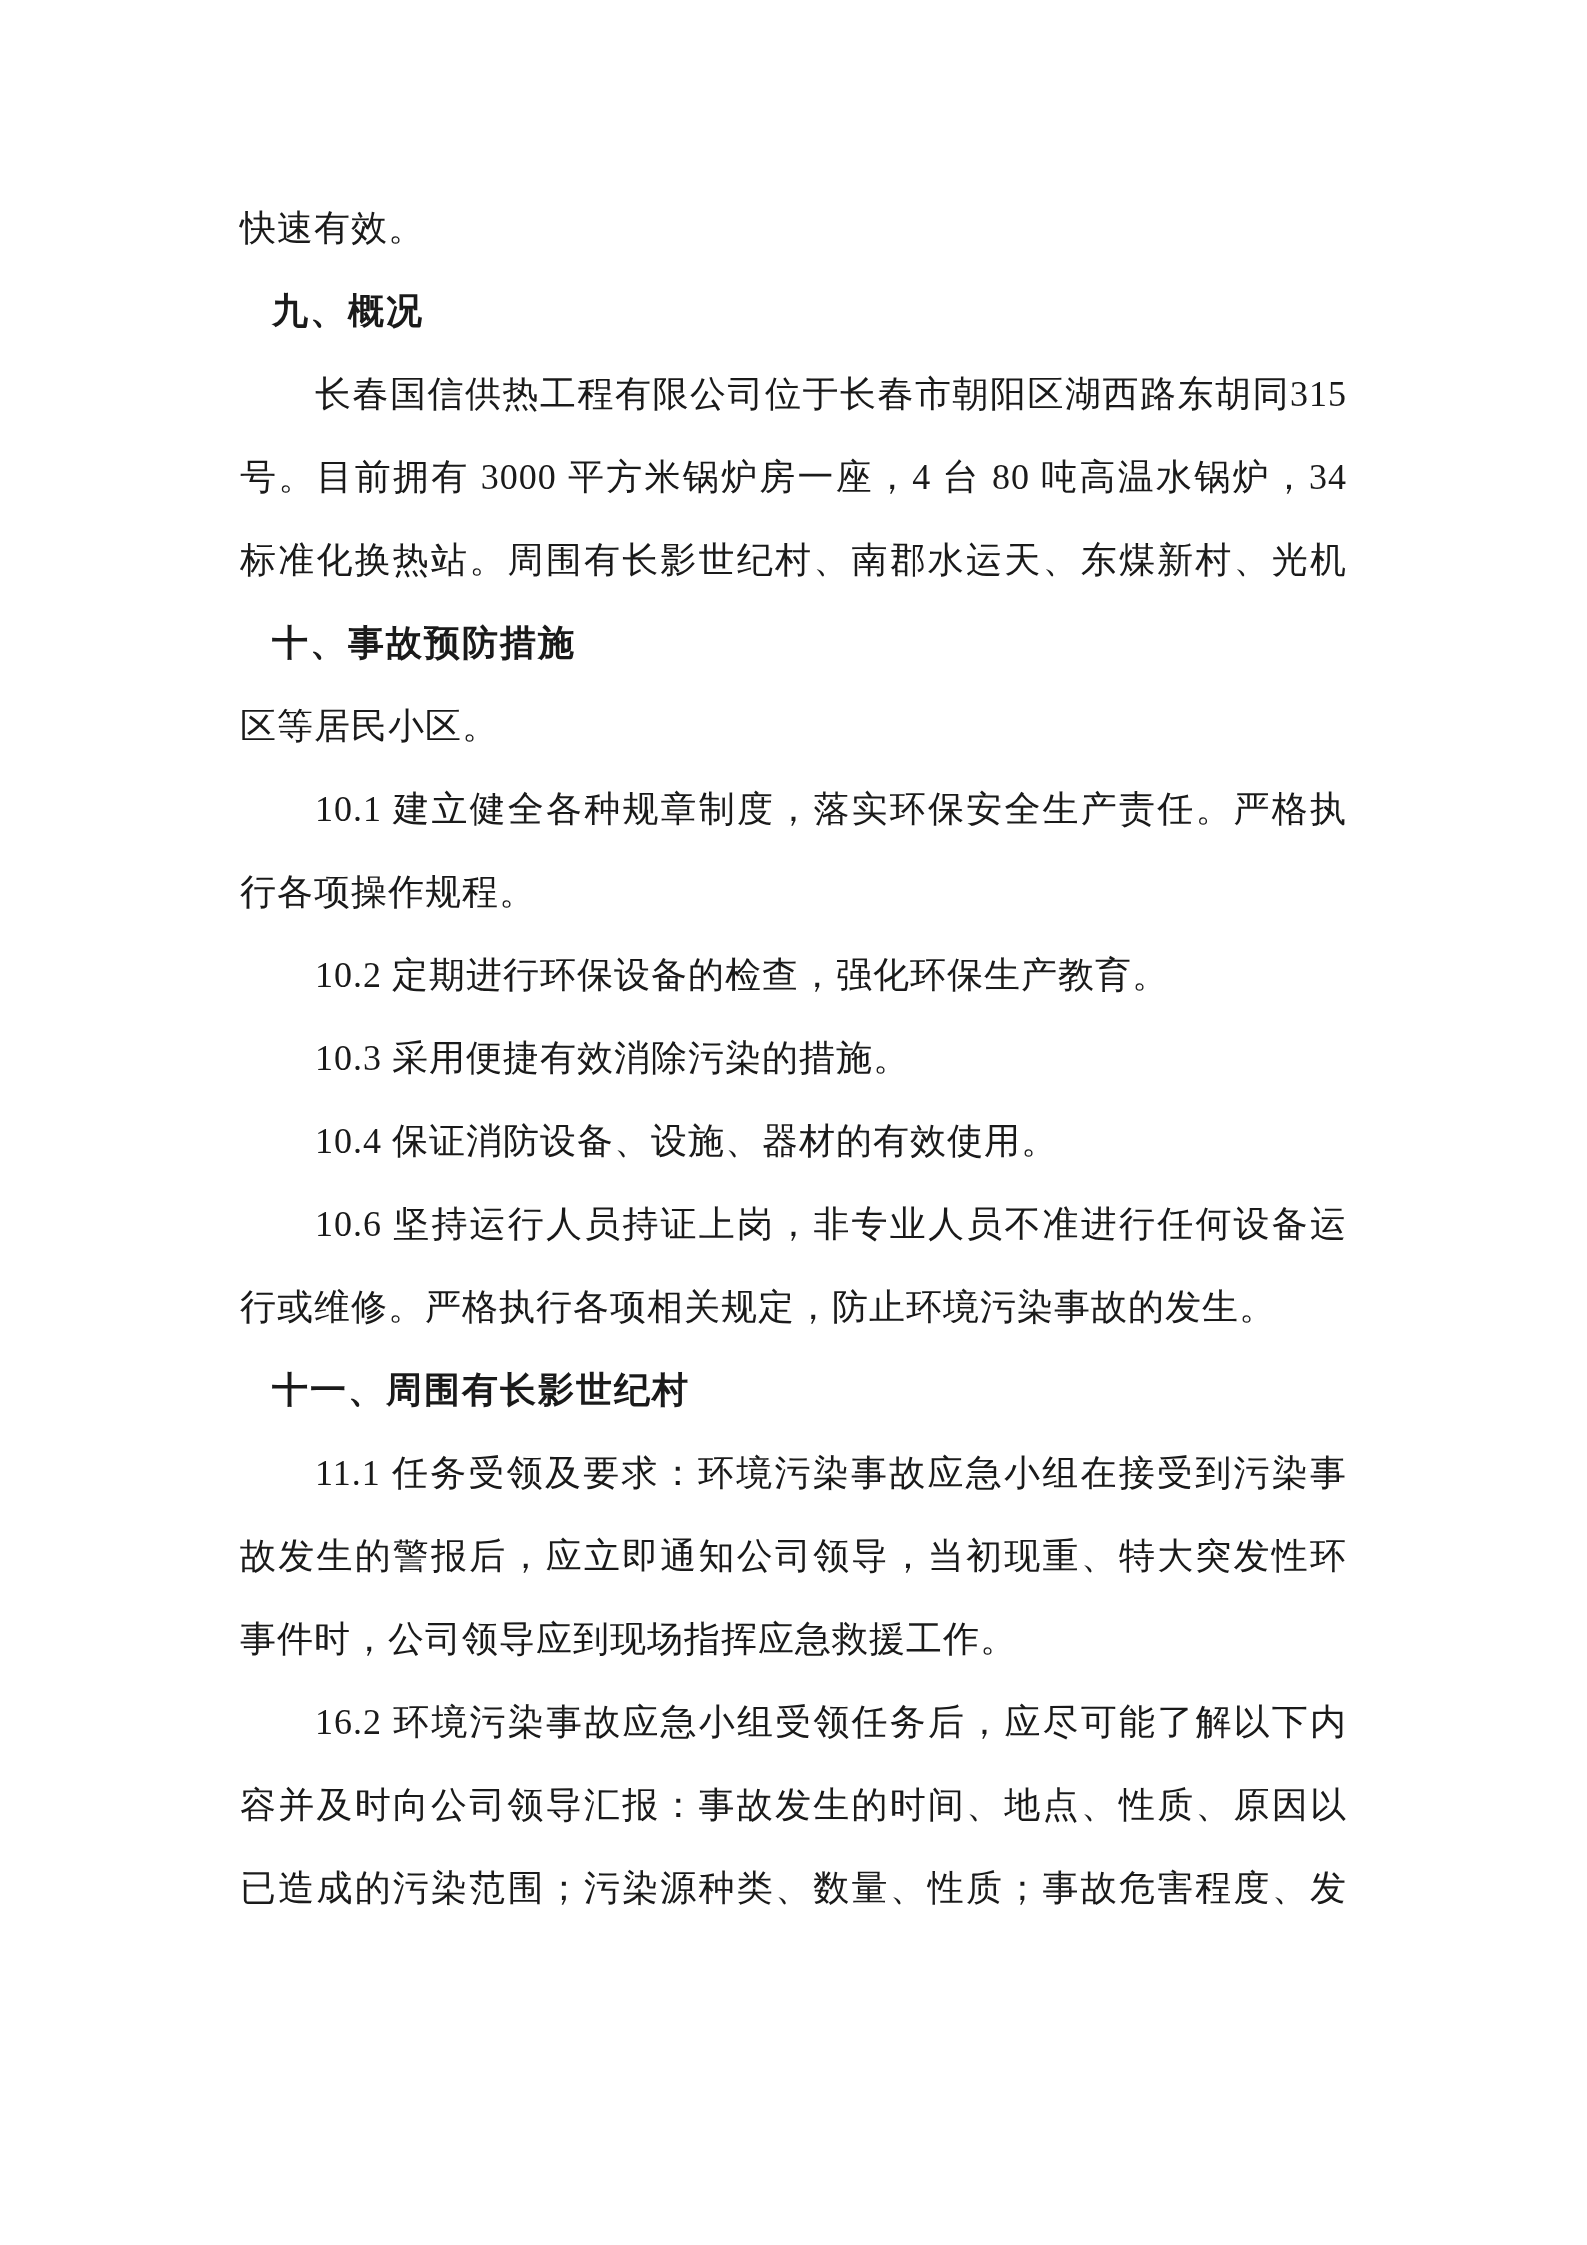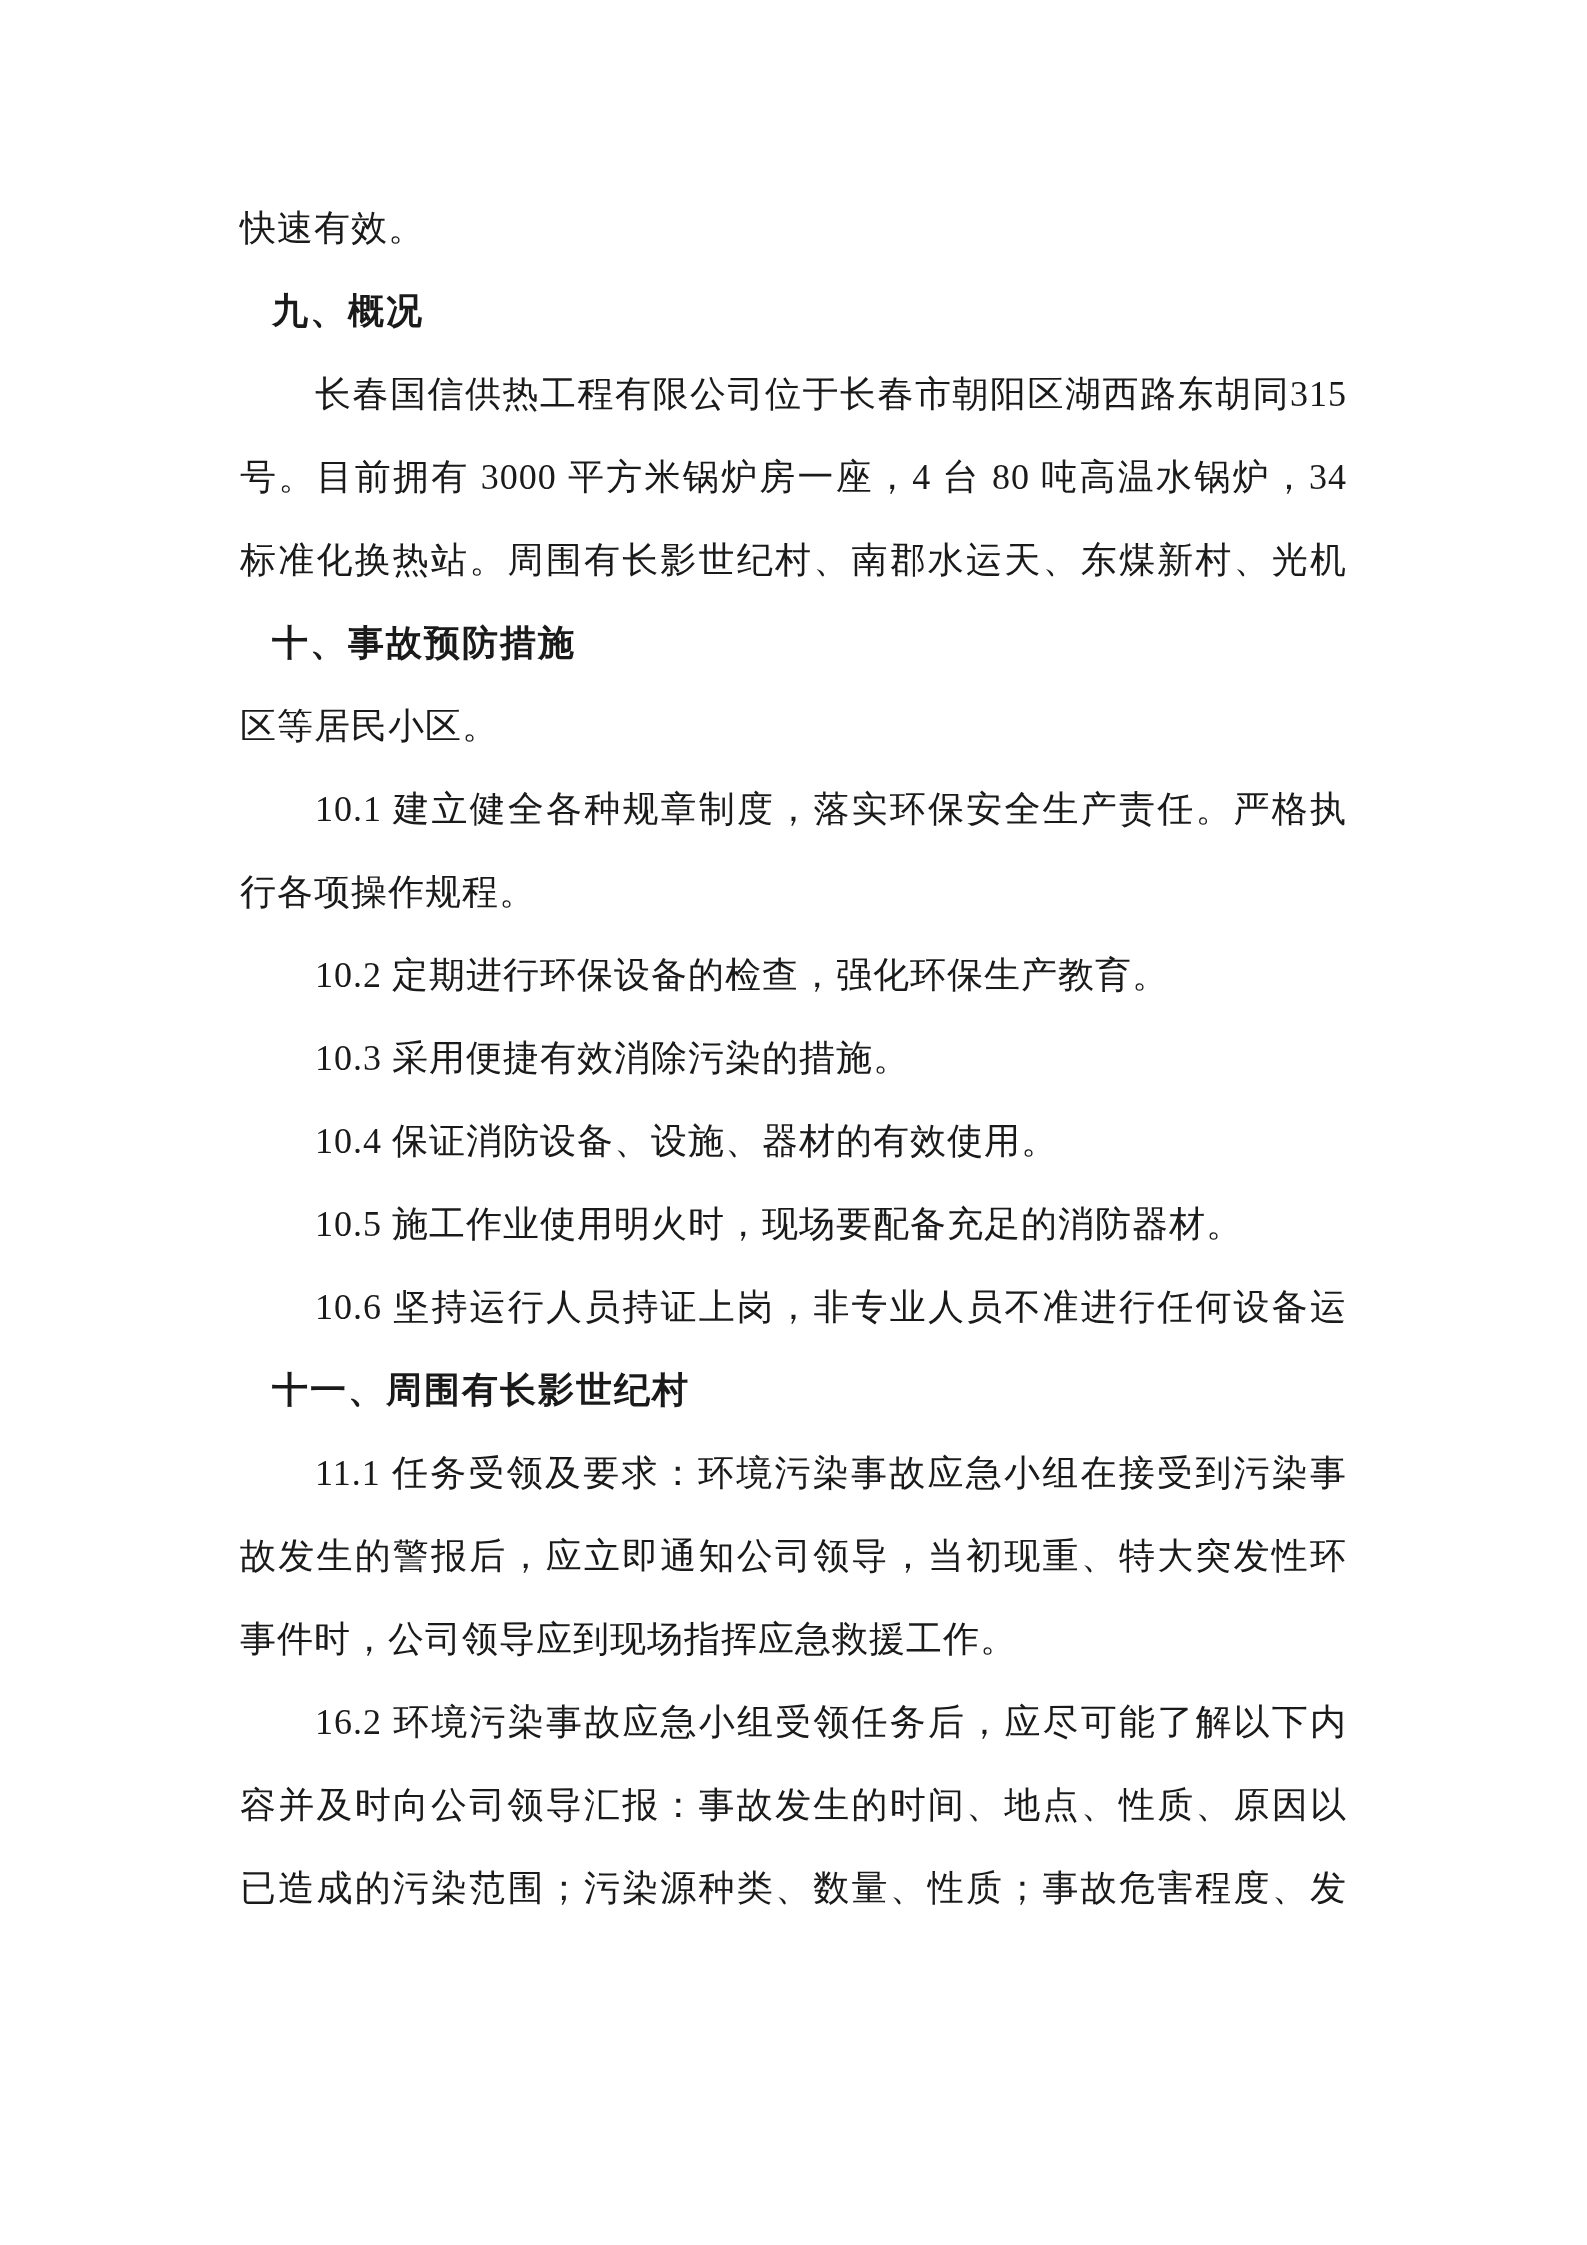--- a/index.html
+++ b/index.html
@@ -56,22 +56,22 @@
       <div class="line indent stretch">长春国信供热工程有限公司位于长春市朝阳区湖西路东胡同315</div>
       <div class="line stretch">号。目前拥有 3000 平方米锅炉房一座，4 台 80 吨高温水锅炉，34 座</div>
       <div class="line stretch">标准化换热站。周围有长影世纪村、南郡水运天、东煤新村、光机八</div>
       <div class="line heading">十、事故预防措施</div>
       <div class="line">区等居民小区。</div>
       <div class="line indent stretch">10.1 建立健全各种规章制度，落实环保安全生产责任。严格执</div>
       <div class="line">行各项操作规程。</div>
       <div class="line indent">10.2 定期进行环保设备的检查，强化环保生产教育。</div>
       <div class="line indent">10.3 采用便捷有效消除污染的措施。</div>
       <div class="line indent">10.4 保证消防设备、设施、器材的有效使用。</div>
-      <div class="line indent">10.5 施工作业使用明火时，现场要配备充足的消防器材。</div>
       <div class="line indent stretch">10.6 坚持运行人员持证上岗，非专业人员不准进行任何设备运</div>
+      <div class="line">行或维修。严格执行各项相关规定，防止环境污染事故的发生。</div>
       <div class="line heading">十一、周围有长影世纪村</div>
       <div class="line indent stretch">11.1 任务受领及要求：环境污染事故应急小组在接受到污染事</div>
       <div class="line stretch">故发生的警报后，应立即通知公司领导，当初现重、特大突发性环境</div>
       <div class="line">事件时，公司领导应到现场指挥应急救援工作。</div>
       <div class="line indent stretch">16.2 环境污染事故应急小组受领任务后，应尽可能了解以下内</div>
       <div class="line stretch">容并及时向公司领导汇报：事故发生的时间、地点、性质、原因以及</div>
       <div class="line stretch">已造成的污染范围；污染源种类、数量、性质；事故危害程度、发展</div>
     </div>
 </div>
 

